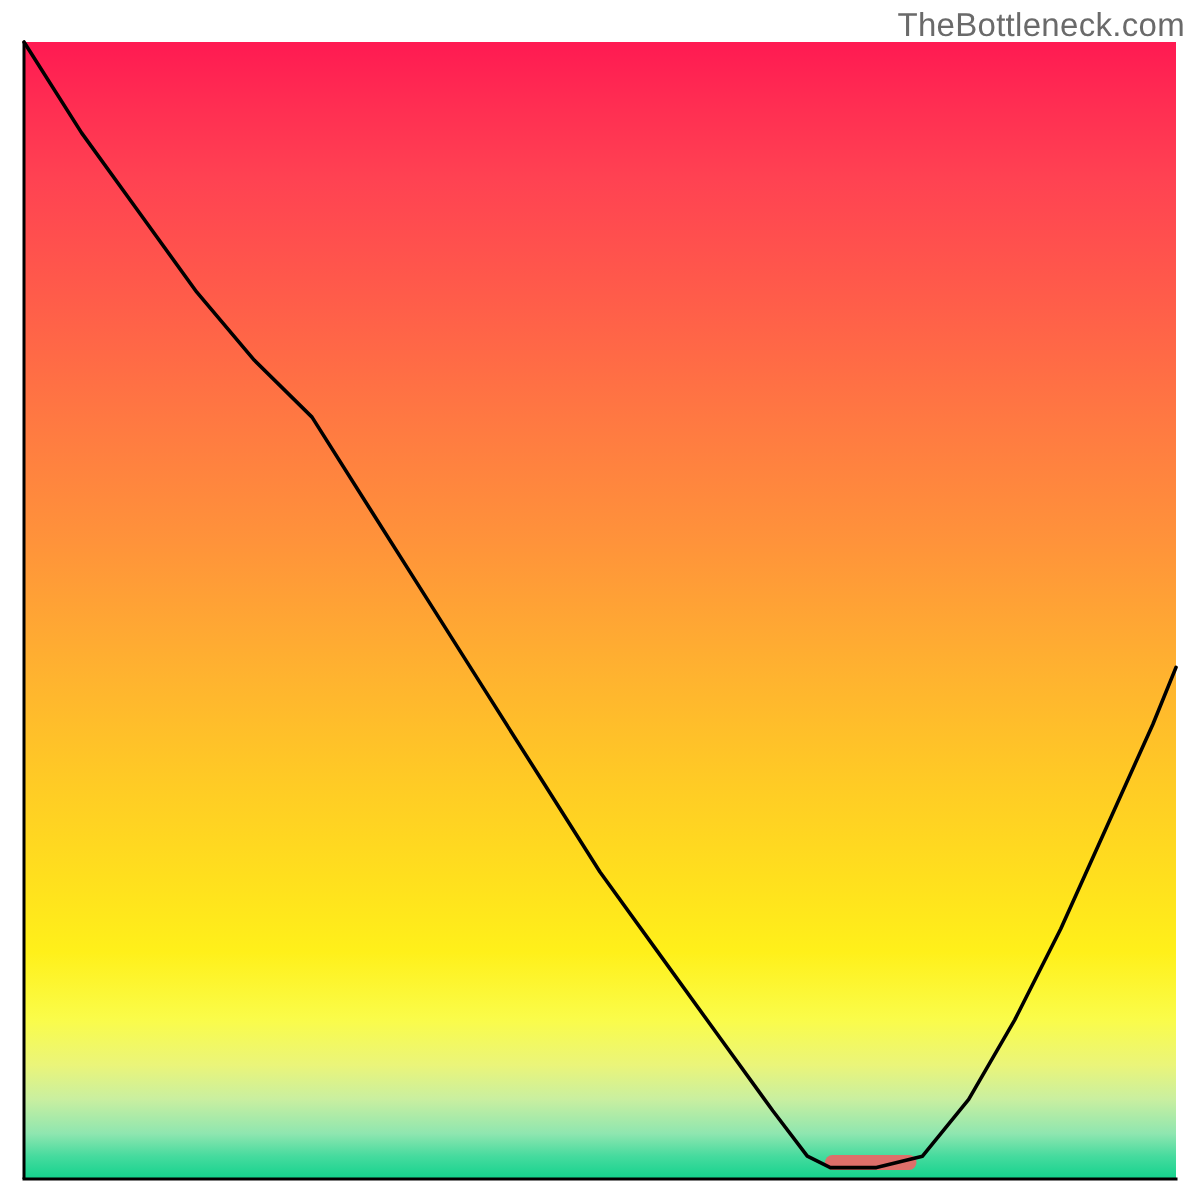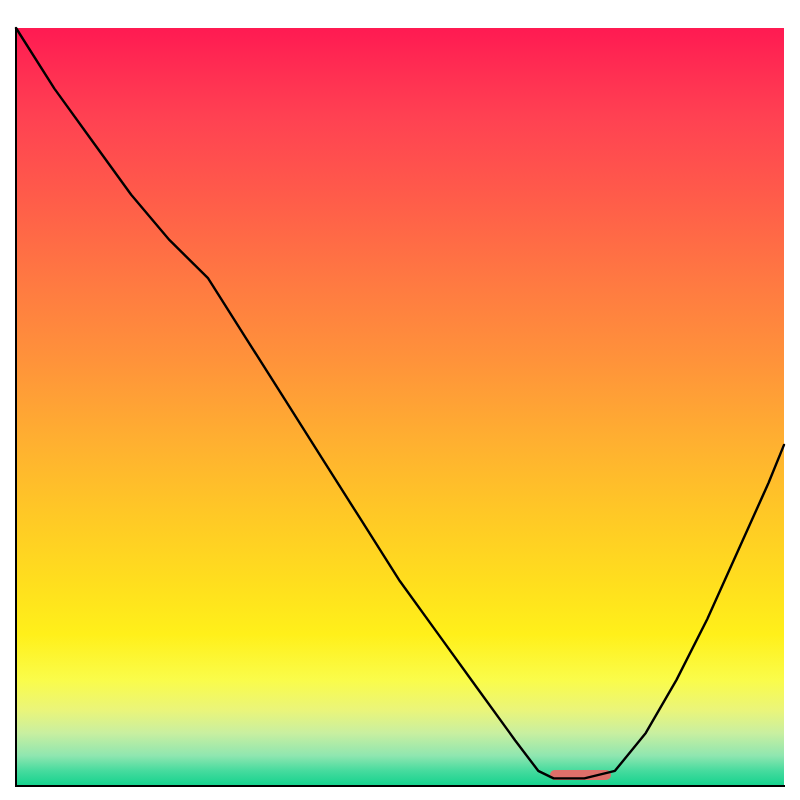--- a/index.html
+++ b/index.html
@@ -91,20 +91,21 @@
     left: 15px;
     top: 785px;
     width: 770px;
     height: 2px;
   }
 </style>
 </head>
 <body>
 <div class="container">
 
+  <div class="watermark">TheBottleneck.com</div>
 
   <div class="plot-frame">
     <div class="gradient"></div>
 
     <div class="marker" id="optimal-marker" style="left: 533.76px; width: 61.44px; top: 741.63px;"></div>
 
     <svg class="curve" viewBox="0 0 768 758" preserveAspectRatio="none">
       <path id="curve-path" d="M0.0 0.0 L38.4 60.6 L76.8 113.7 L115.2 166.8 L153.6 212.2 L192.0 250.1 L230.4 310.8 L268.8 371.4 L307.2 432.1 L345.6 492.7 L384.0 553.3 L422.4 606.4 L460.8 659.5 L499.2 712.5 L522.2 742.8 L537.6 750.4 L568.3 750.4 L599.0 742.8 L629.8 704.9 L660.5 651.9 L691.2 591.2 L721.9 523.0 L752.6 454.8 L768.0 416.9"></path>
     </svg>
   </div>

